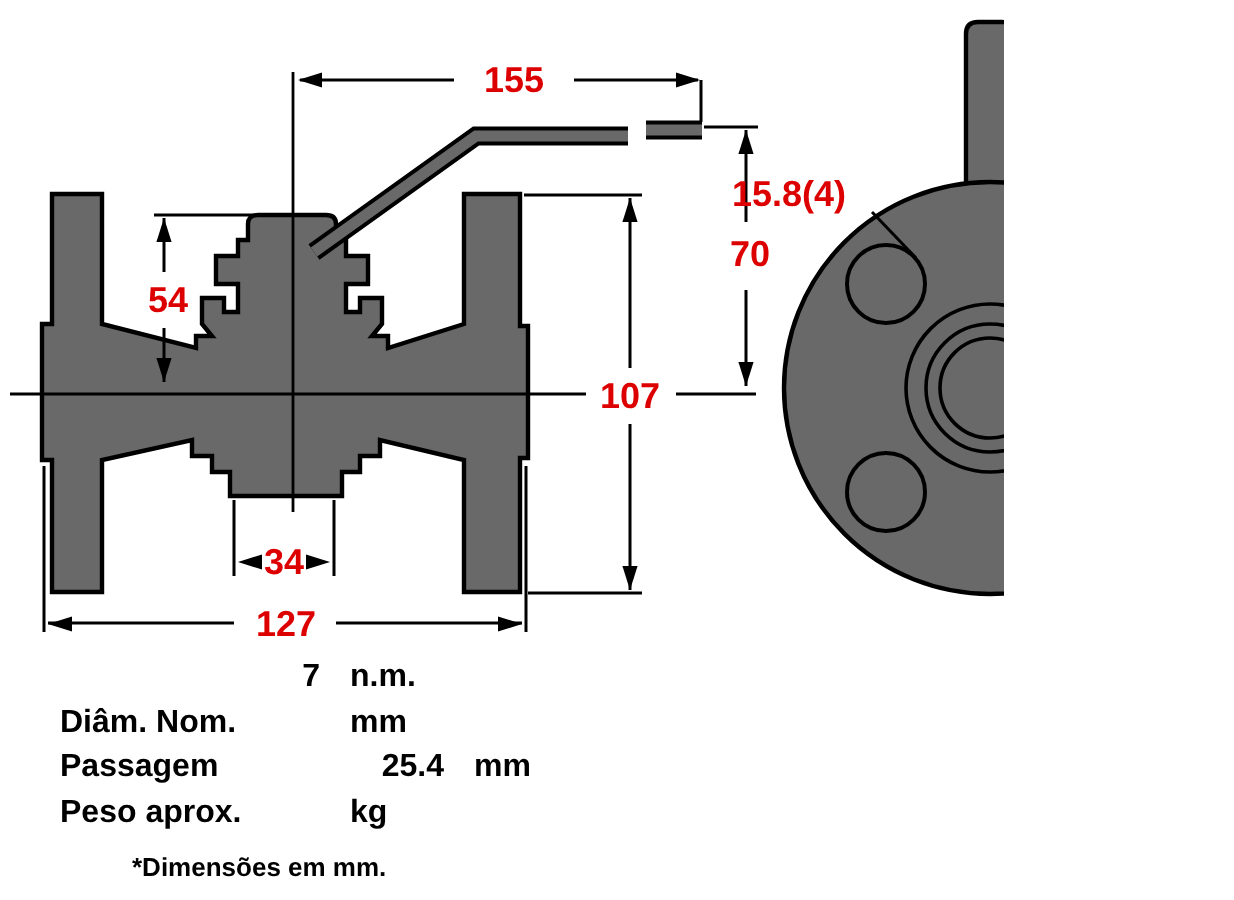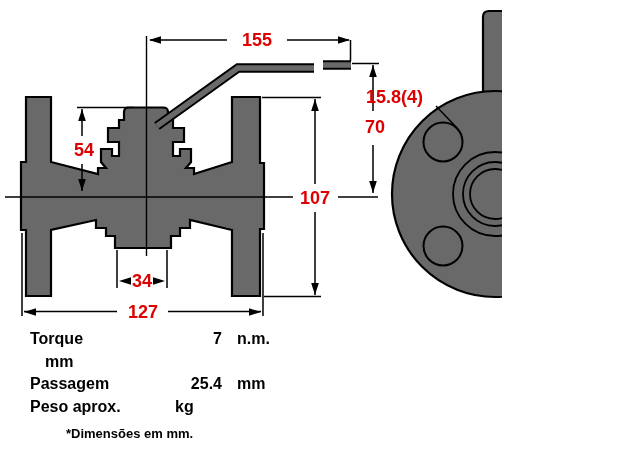--- a/index.html
+++ b/index.html
@@ -82,25 +82,25 @@
     <text class="dim-label" x="84" y="156" text-anchor="middle">54</text>
     <text class="dim-label" x="315" y="204" text-anchor="middle">107</text>
     <text class="dim-label" x="375" y="133" text-anchor="middle">70</text>
     <text class="dim-label" x="366" y="103" text-anchor="start">15.8(4)</text>
     <text class="dim-label" x="142" y="287" text-anchor="middle">34</text>
     <text class="dim-label" x="143" y="318" text-anchor="middle">127</text>
   </svg>
 
   <div class="spec-table">
     <div class="spec-row">
-      <span class="spec-label">Torque</span>
       <span class="spec-value">7</span>
       <span class="spec-unit">n.m.</span>
     </div>
     <div class="spec-row">
+      <span class="spec-label">Diâm. Nom.</span>
       <span class="spec-unit">mm</span>
     </div>
     <div class="spec-row">
       <span class="spec-label">Passagem</span>
       <span class="spec-value">25.4</span>
       <span class="spec-unit">mm</span>
     </div>
     <div class="spec-row">
       <span class="spec-label">Peso aprox.</span>
       <span class="spec-unit">kg</span>

